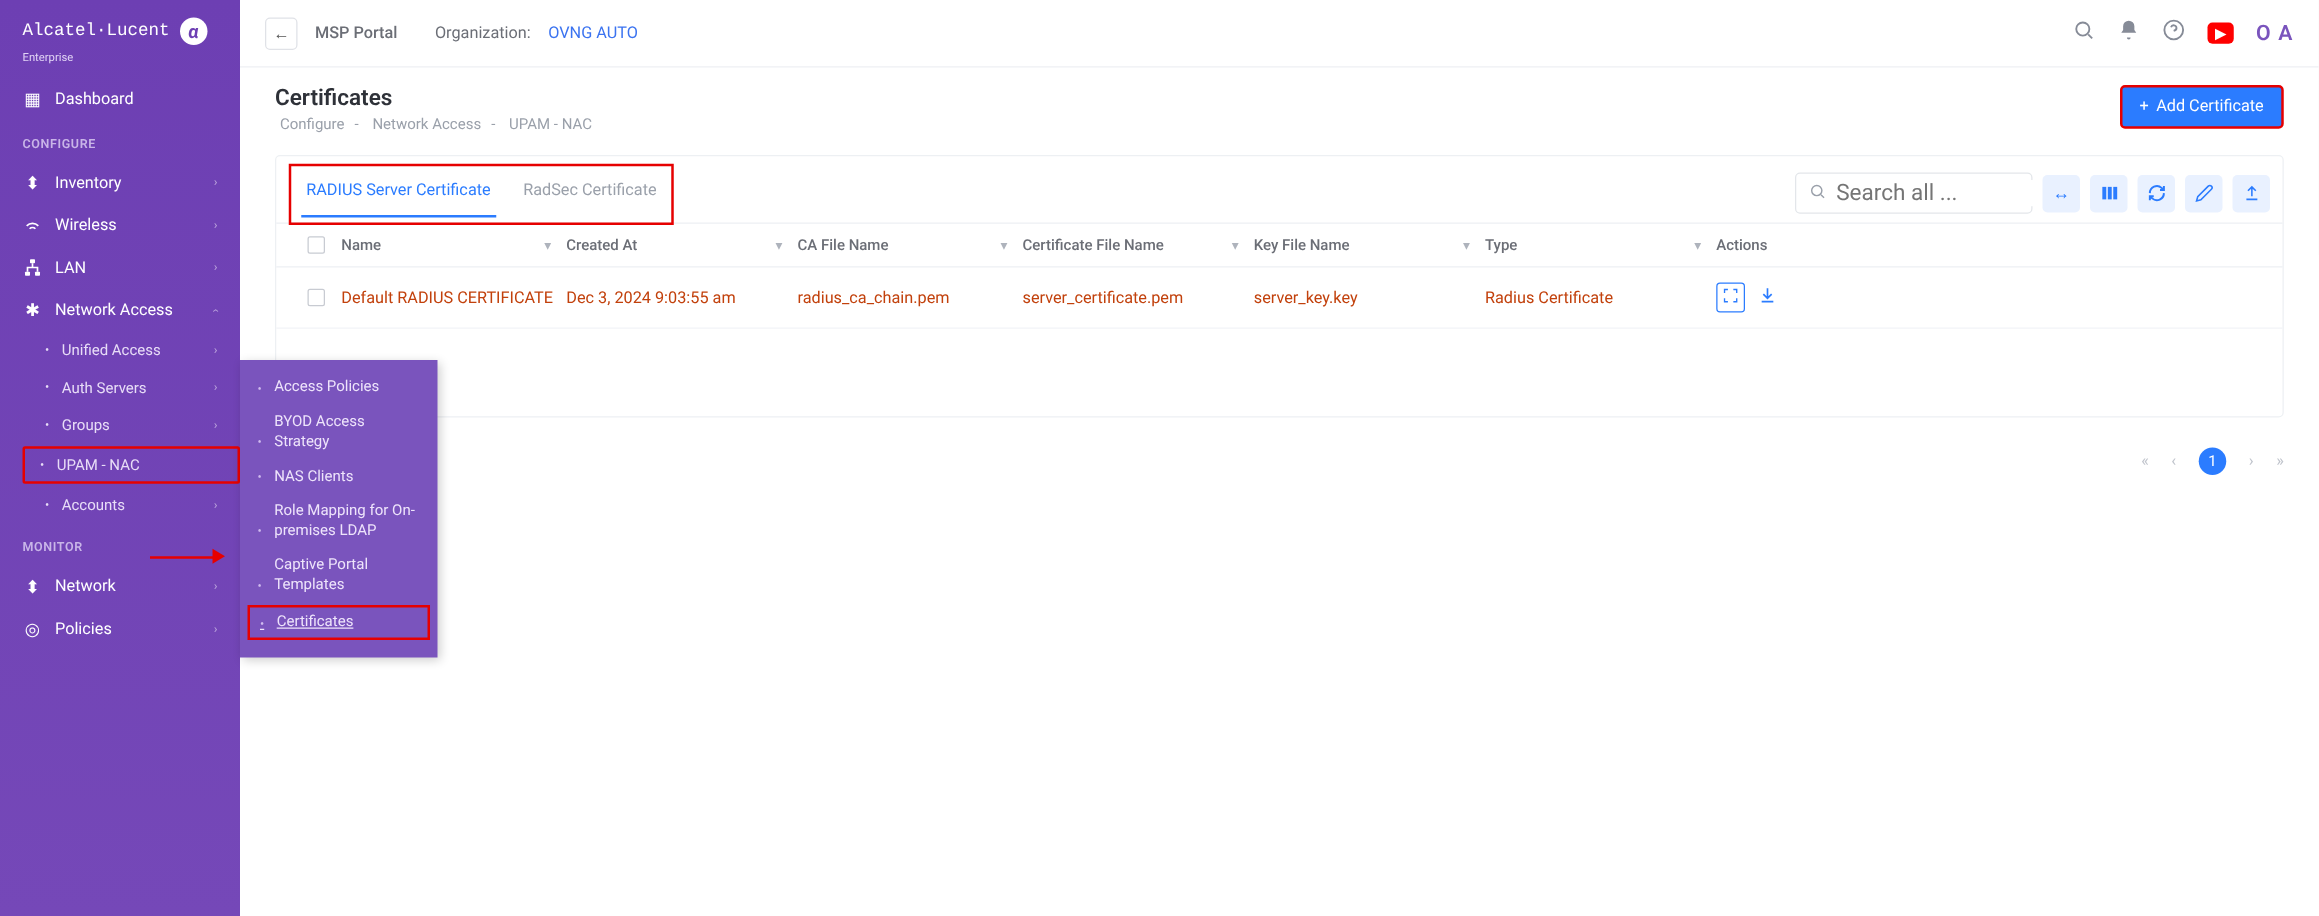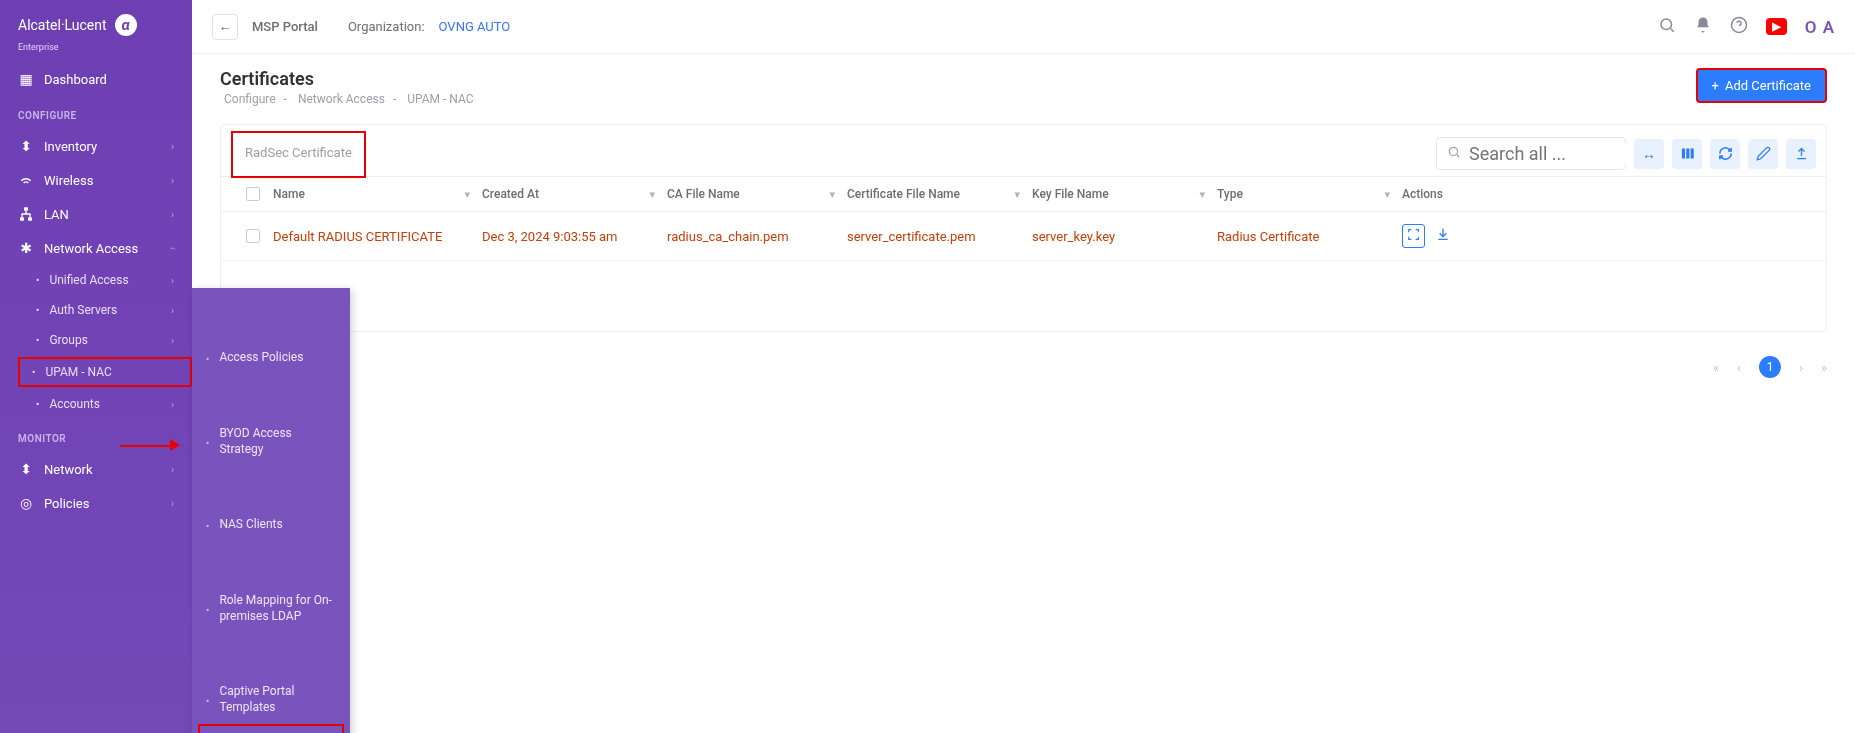--- a/index.html
+++ b/index.html
@@ -1,33 +1,33 @@
 <!DOCTYPE html>
 <html><head>
   <meta charset="utf-8">
   <style>
     * { box-sizing: border-box; margin: 0; padding: 0; font-family: -apple-system, BlinkMacSystemFont, "Segoe UI", Roboto, sans-serif; }
     body { display: flex; background: #f8f9fa; height: 733px; width: 1855px; overflow: hidden; font-size: 13px; }
     
     .sidebar { width: 192px; background: linear-gradient(180deg, #6d3fb3, #7548b8); color: #fff; display: flex; flex-direction: column; position: relative; }
     .logo { padding: 14px 18px; display: flex; align-items: center; gap: 4px; }
-    .logo-text { font-size: 14px; }
+    .logo-text { font-size: 14px; font-family: Liberation Mono, monospace; }
     .logo-badge { width: 22px; height: 22px; border-radius: 50%; background: #fff; color: #6d3fb3; display: inline-flex; align-items: center; justify-content: center; font-style: italic; font-weight: bold; font-size: 15px; margin-left:4px;}
     .logo-sub { font-size: 9px; color: #e1d3f5; padding: 0 18px 10px; margin-top:-8px;}
     .section-title { font-size: 10px; color: #c9b5e8; padding: 14px 18px 8px; font-weight: 600; letter-spacing: .5px; }
     .nav-item { display: flex; align-items: center; gap: 10px; padding: 9px 18px; font-size: 13px; color: #fff; cursor: pointer; position: relative; }
     .nav-item .icon { width: 16px; height: 16px; display: inline-flex; align-items: center; justify-content: center; font-size: 14px; }
     .nav-item .chev { margin-left: auto; color: #b8a0db; font-size: 10px; }
     .sub-items { padding-left: 18px; }
     .sub-item { display:flex; align-items:center; padding: 8px 18px; font-size: 12px; color: #e8ddf7; cursor: pointer; }
     .sub-item::before { content:"•"; color:#e8ddf7; margin-right:10px; font-size:10px;}
     .highlight-box { border: 2.5px solid #e60000; border-radius: 2px; }
     
     .flyout { position: absolute; left: 192px; top: 288px; width: 158px; background: #7a54bd; color: #fff; padding: 8px 0 12px; box-shadow: 2px 2px 8px rgba(0,0,0,.2); z-index:5;}
-    .flyout-item { display:flex; align-items:center; padding: 6px 14px; font-size: 12px; color:#eee4fb; cursor:pointer; line-height:1.3;margin-top:48px;}
+    .flyout-item { display:flex; align-items:flex-end; padding: 6px 14px; font-size: 12px; color:#eee4fb; cursor:pointer; line-height:1.3;}
     .flyout-item::before { content:"•"; margin-right:10px; color:#d0bcef; font-size:10px; margin-top:3px;}
     .flyout-item.sel { text-decoration: underline; }
     .flyout-highlight { border:2.5px solid #e60000; margin: 2px 6px; }
     
     .main { flex:1; background:#fff; display:flex; flex-direction:column; position:relative;}
     .topbar { height:54px; display:flex; align-items:center; padding:0 20px; border-bottom:1px solid #eef0f3; gap:14px; }
     .collapse-btn { width:26px; height:26px; border:1px solid #e0e2e7; border-radius:4px; display:flex; align-items:center; justify-content:center; font-size:13px; color:#555; cursor:pointer;}
     .topbar .portal { color:#6b6e76; font-weight:500;}
     .topbar .orgl { color:#6b6e76; margin-left:16px;}
     .topbar .org { color:#3b73f0; font-weight:400; text-decoration:none;}
@@ -49,21 +49,21 @@
     .tab.active { color:#2b7cff; border-bottom:2px solid #2b7cff;}
     .tools { margin-left:auto; display:flex; align-items:center; gap:8px;}
     .search { display:flex; align-items:center; border:1px solid #e3e6ea; border-radius:4px; padding:5px 10px; width:190px; color:#9aa0aa; font-size:13px; gap:8px;}
     .search input { border:none; outline:none; flex:1; font-size:18px; color:#333;}
     .tool-btn { width:30px; height:30px; background:#e9f1ff; border-radius:4px; display:flex; align-items:center; justify-content:center; color:#2b7cff; cursor:pointer; font-size:14px;}
     
     .table-header { display:flex; align-items:center; padding:10px 12px; border-bottom:1px solid #edf0f3; color:#6b6e76; font-size:12px; font-weight:500;}
     .col-chk{ width:40px; display:flex; justify-content:center;}
     .col { display:flex; align-items:center; gap:6px;}
     .col .filt { color:#aeb3bc; font-size:11px;}
-    .c-name{ width:209px;} .c-created{ width:185px;} .c-ca{ width:180px;} .c-cert{ width:185px;} .c-key{ width:185px;} .c-type{ width:185px;} .c-actions{ width:100px;}
+    .c-name{ width:180px;} .c-created{ width:185px;} .c-ca{ width:180px;} .c-cert{ width:185px;} .c-key{ width:185px;} .c-type{ width:185px;} .c-actions{ width:100px;}
     .table-row { display:flex; align-items:center; padding:12px 12px; border-bottom:1px solid #f2f4f7; color:#c2410c; font-size:13px;}
     .row-actions { display:flex; gap:10px; color:#2b7cff; font-size:15px;}
     .chk { width:14px; height:14px; border:1px solid #c8cbd2; border-radius:2px; display:inline-block;}
     
     .footer { display:flex; align-items:center; padding:12px 28px; font-size:12px; color:#6b6e76;}
     .pagination { margin-left:auto; display:flex; align-items:center; gap:18px; color:#c0c4cc; font-size:13px;}
     .page-num { width:22px; height:22px; border-radius:50%; background:#2b7cff; color:#fff; display:flex; align-items:center; justify-content:center; font-size:12px;}
     .arrow-line { position:absolute; left:120px; top:445px; width:56px; height:2px; background:#e60000; z-index:3;}
     .arrow-head { position:absolute; left:170px; top:439px; width:0; height:0; border-top:6px solid transparent; border-bottom:6px solid transparent; border-left:10px solid #e60000; z-index:3;}
   </style>
@@ -214,20 +214,21 @@
     <div class="add-btn">
       <span>+</span>
       <span>Add Certificate</span>
     </div>
   </div>
 
   <div class="content">
     <div class="card">
       <div class="tabs-row">
         <div class="tabs-wrap">
+          <div class="tab active">RADIUS Server Certificate</div>
           <div class="tab">RadSec Certificate</div>
         </div>
         <div class="tools">
           <div class="search">
             <span>
               <svg width="14" height="14" viewBox="0 0 24 24" fill="none" stroke="currentColor" stroke-width="2">
                   <circle cx="11" cy="11" r="7"></circle>
                   <path d="m21 21-4.3-4.3"></path>
                 </svg>
             </span>

